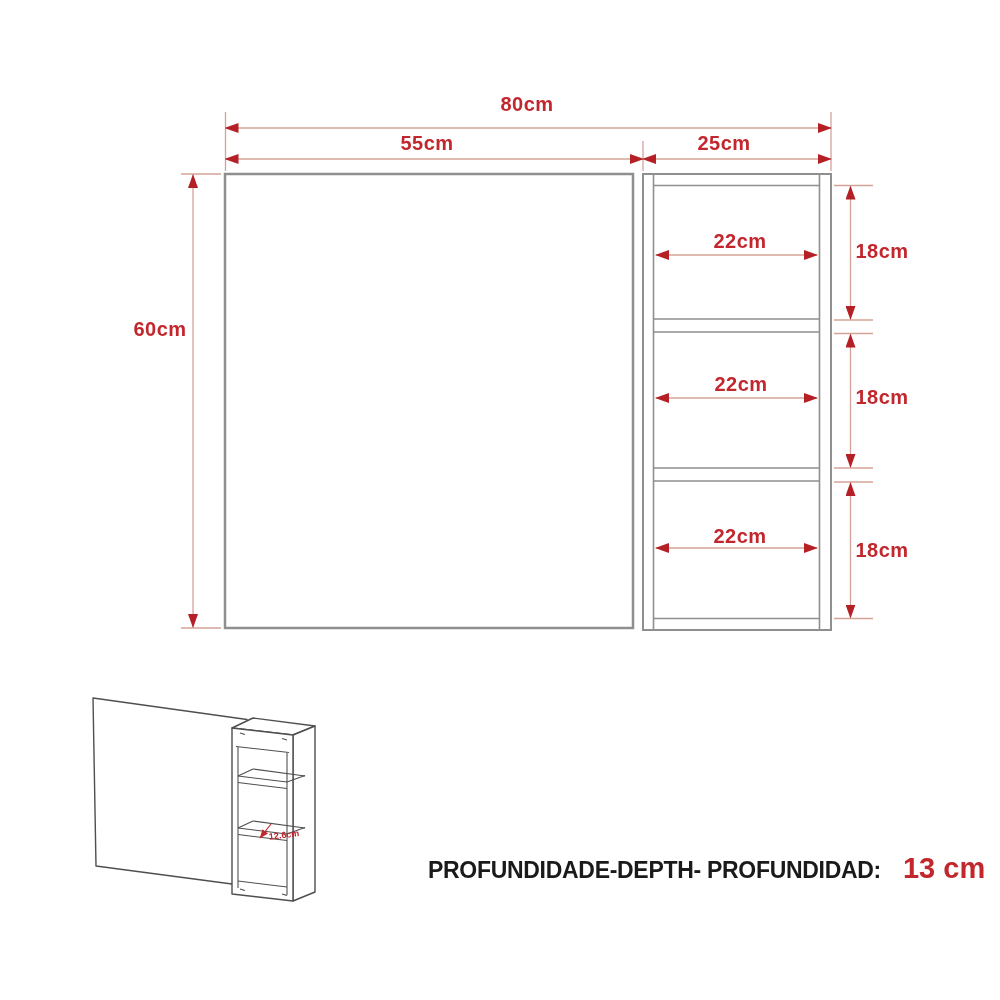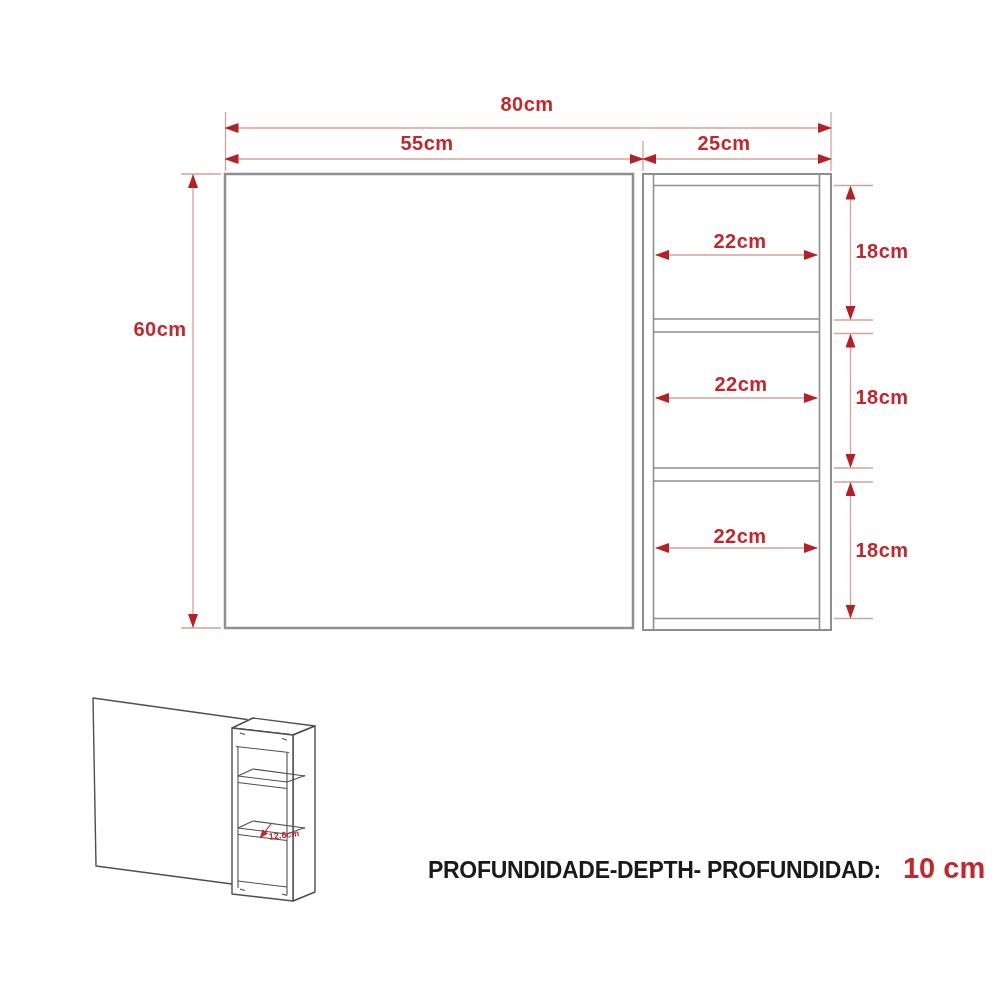--- a/index.html
+++ b/index.html
@@ -137,16 +137,16 @@
   <div class="dim-label" style="left:740px;top:536px">22cm</div>
 
   <div class="dim-label" style="left:882px;top:251px">18cm</div>
   <div class="dim-label" style="left:882px;top:397px">18cm</div>
   <div class="dim-label" style="left:882px;top:550px">18cm</div>
 
   <div class="sketch-label" style="left:284px;top:835px">12.6cm</div>
 
   <div class="footer-note">
     <span class="black">PROFUNDIDADE-DEPTH- PROFUNDIDAD:</span>
-    <span class="red">10 cm</span>
+    <span class="red">13 cm</span>
   </div>
 
 </div>
 
 </body></html>

